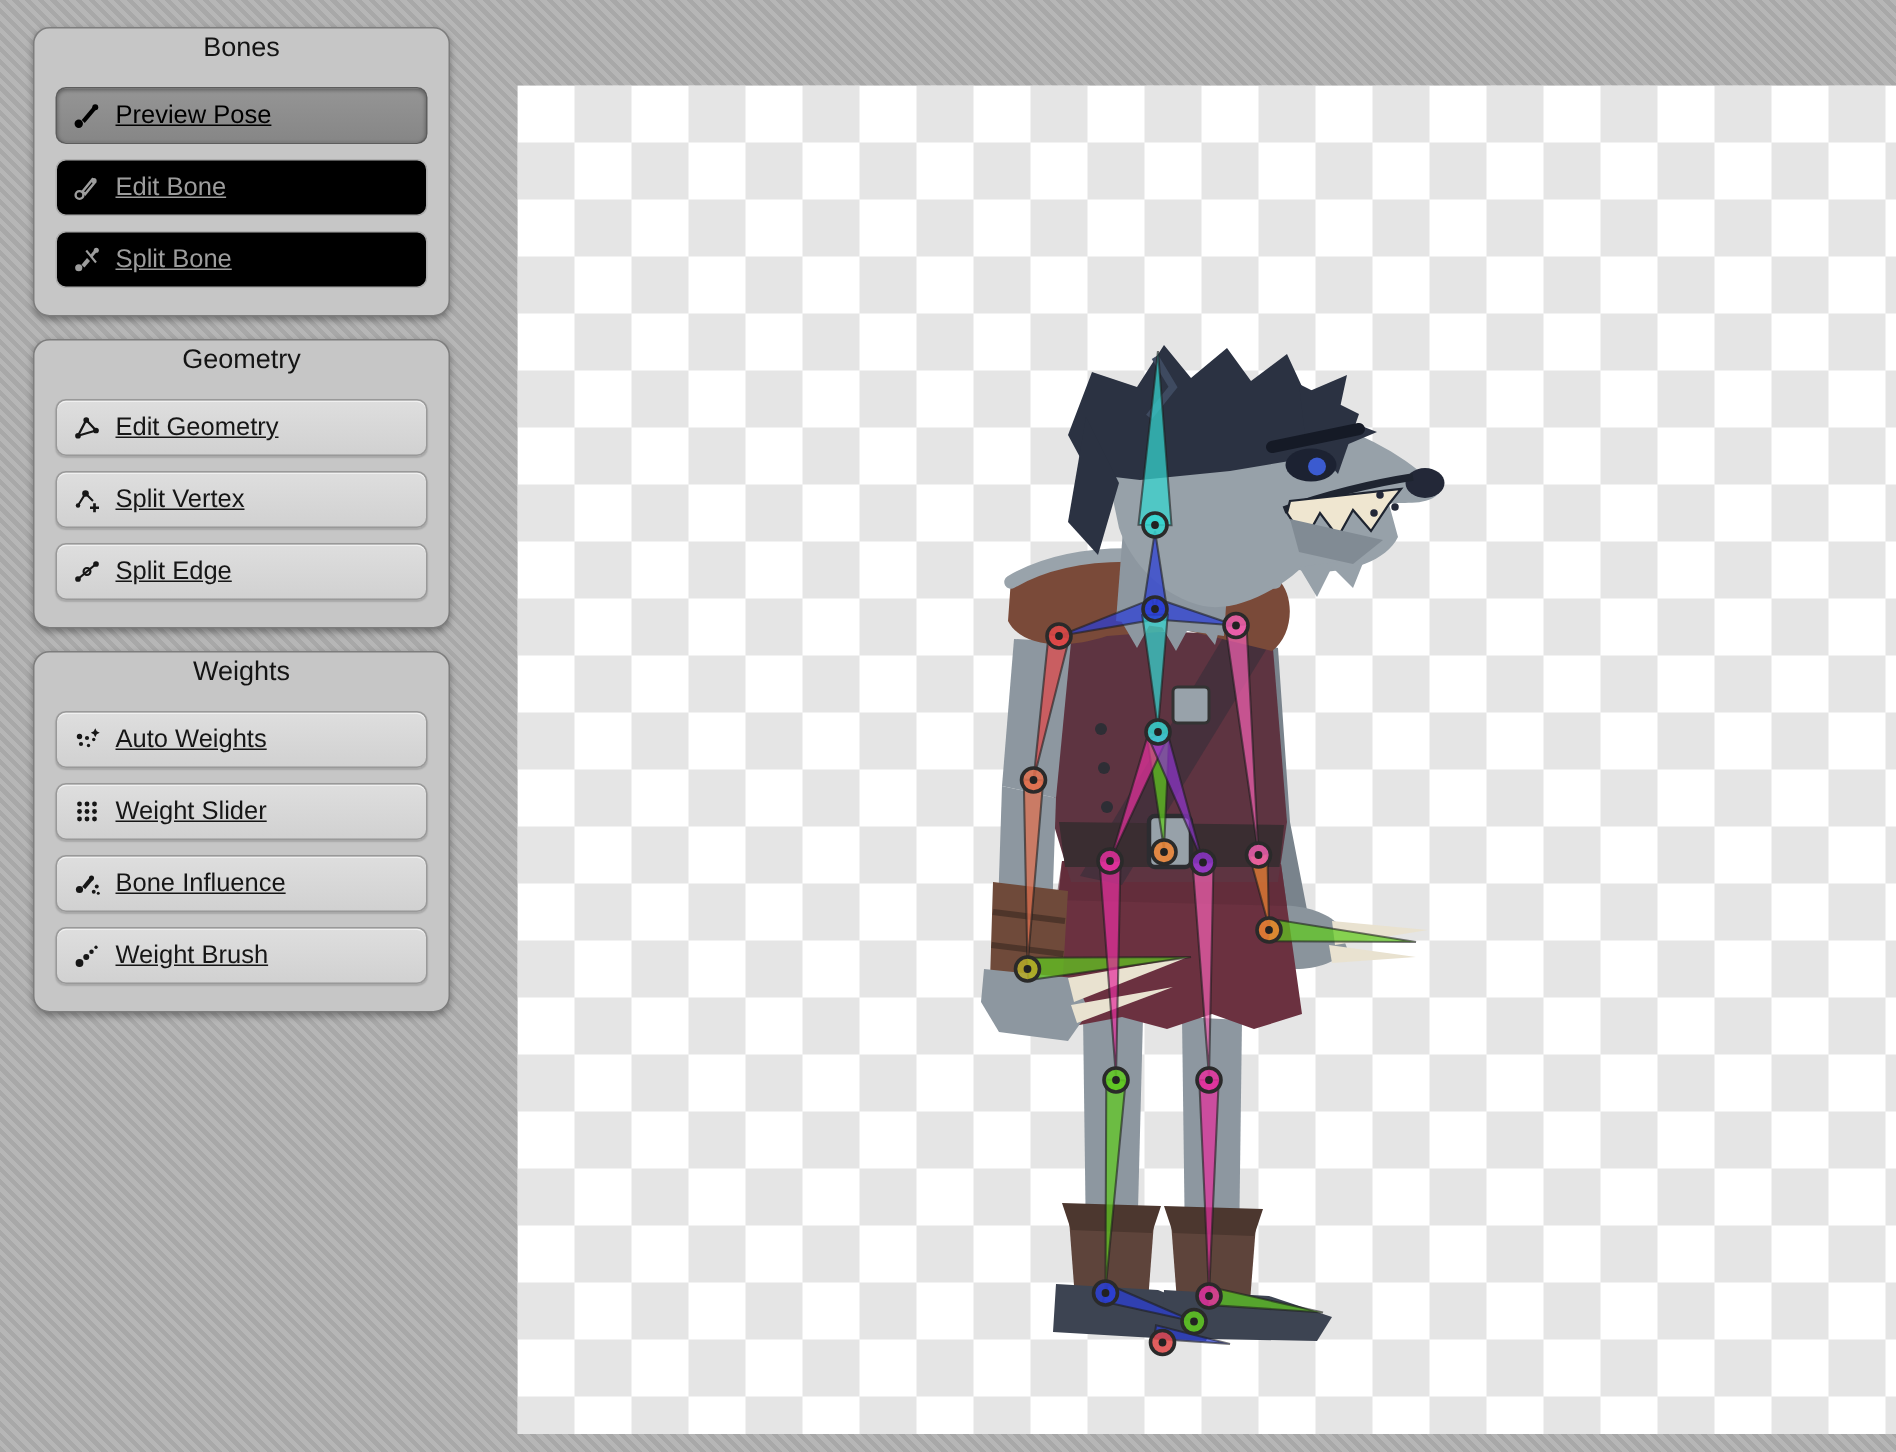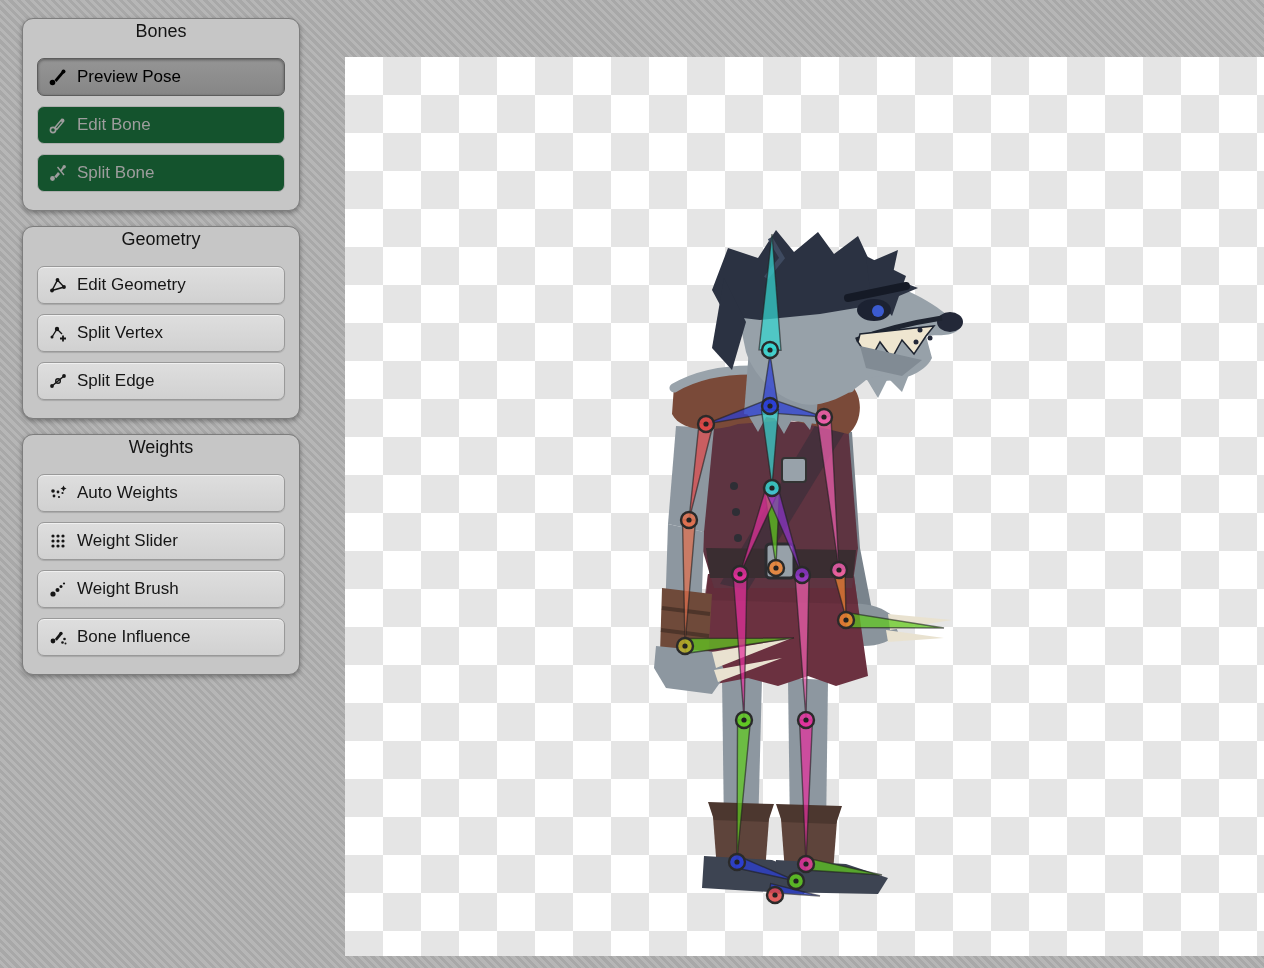--- a/index.html
+++ b/index.html
@@ -22,29 +22,30 @@
   }
   .panel h2{margin:2px 0 16px;font-size:18px;font-weight:500;text-align:center;color:#141414;}
   .btns{display:flex;flex-direction:column;gap:10px;}
   .btn{
     display:flex;align-items:center;gap:9px;height:38px;padding:0 10px;
     border-radius:7px;border:1px solid #999;
     background:linear-gradient(#dedede,#d1d1d1);
     font-size:17px;color:#161616;font-family:inherit;cursor:pointer;
     box-shadow:inset 0 1px 0 rgba(255,255,255,.55), 0 1px 1px rgba(0,0,0,.15);
     text-align:left;
+    text-decoration:underline;
   }
   .btn .icon{width:20px;height:20px;display:inline-flex;flex-shrink:0;}
   .btn .icon svg{width:20px;height:20px;}
   .btn.active{
     background:linear-gradient(#959595,#868686);
     border-color:#5d5d5d;color:#000;
     box-shadow:inset 0 1px 3px rgba(0,0,0,.4);
   }
-  .btn.disabled{color:#9d9d9d;background:#14532d;border-color:#aeaeae;box-shadow:none;cursor:default;}
+  .btn.disabled{color:#9d9d9d;background:#000000;border-color:#aeaeae;box-shadow:none;cursor:default;}
   .label{white-space:nowrap;}
 </style>
 </head>
 <body>
 
 <div class="root">
 
   <div class="canvas"></div>
 
   <svg class="character" viewBox="0 0 400 700" xmlns="http://www.w3.org/2000/svg">
@@ -288,38 +289,38 @@
                 <circle cx="5" cy="15" r="1.6" fill="currentColor"></circle>
                 <circle cx="10" cy="15" r="1.6" fill="currentColor"></circle>
                 <circle cx="15" cy="15" r="1.6" fill="currentColor"></circle>
               </svg>
           </span>
           <span class="label">Weight Slider</span>
         </button>
         <button class="btn">
           <span class="icon">
             <svg viewBox="0 0 20 20">
-                <circle cx="5" cy="15" r="2.6" fill="currentColor"></circle>
-                <circle cx="9.5" cy="11" r="2" fill="currentColor"></circle>
-                <circle cx="13" cy="7.5" r="1.5" fill="currentColor"></circle>
-                <circle cx="16" cy="4.5" r="1.1" fill="currentColor"></circle>
-              </svg>
-          </span>
-          <span class="label">Weight Brush</span>
-        </button>
-        <button class="btn">
-          <span class="icon">
-            <svg viewBox="0 0 20 20">
                 <circle cx="5" cy="14" r="2.4" fill="currentColor"></circle>
                 <path d="M6.8 12 L12 5.6 L14 7.6 L8.8 13.8 Z" fill="currentColor"></path>
                 <circle cx="13" cy="6.4" r="1.7" fill="currentColor"></circle>
                 <circle cx="16.5" cy="12" r="1.3" fill="currentColor"></circle>
                 <circle cx="14.5" cy="15.5" r="1.3" fill="currentColor"></circle>
                 <circle cx="17.5" cy="16.5" r="1" fill="currentColor"></circle>
               </svg>
           </span>
           <span class="label">Bone Influence</span>
         </button>
+        <button class="btn">
+          <span class="icon">
+            <svg viewBox="0 0 20 20">
+                <circle cx="5" cy="15" r="2.6" fill="currentColor"></circle>
+                <circle cx="9.5" cy="11" r="2" fill="currentColor"></circle>
+                <circle cx="13" cy="7.5" r="1.5" fill="currentColor"></circle>
+                <circle cx="16" cy="4.5" r="1.1" fill="currentColor"></circle>
+              </svg>
+          </span>
+          <span class="label">Weight Brush</span>
+        </button>
       </div>
     </section>
 
   </aside>
 </div>
 
 </body></html>

